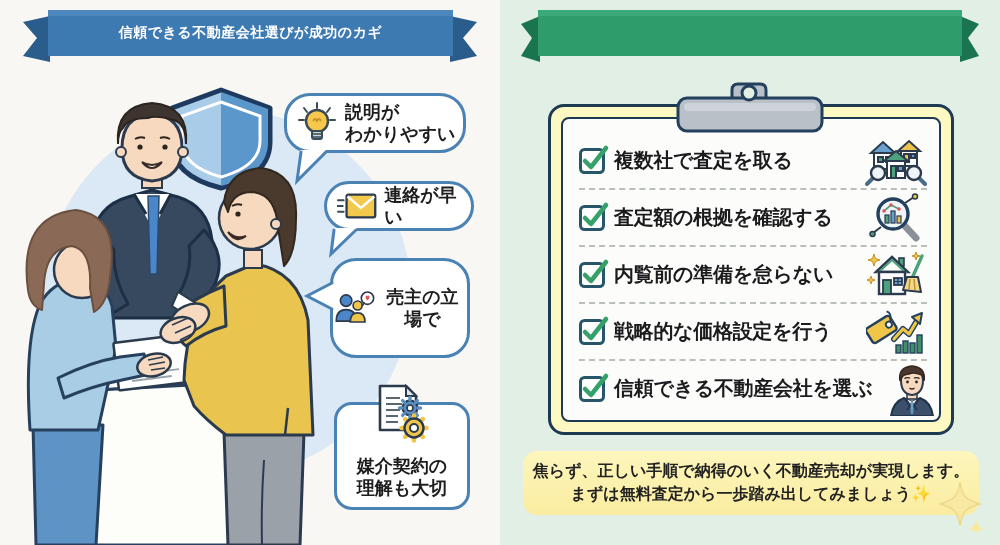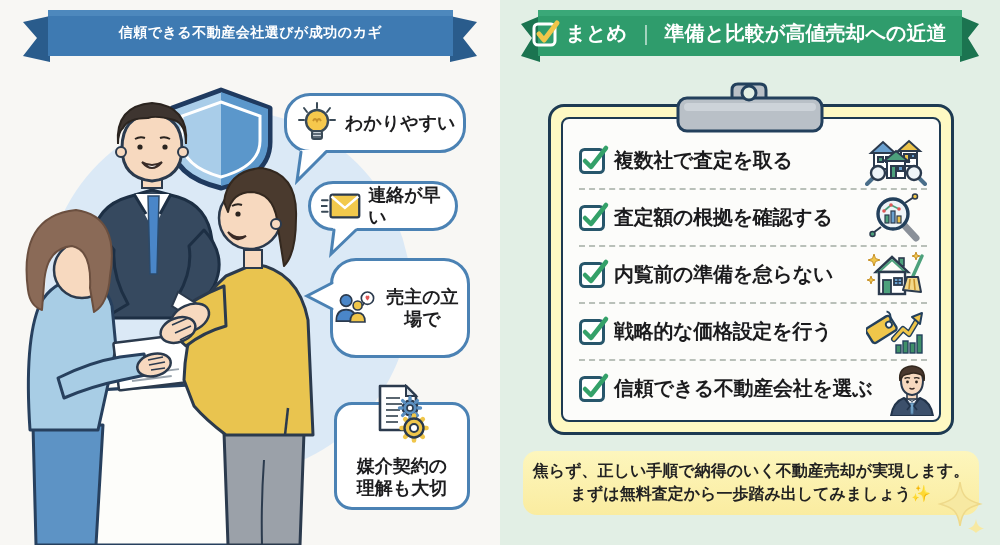--- a/index.html
+++ b/index.html
@@ -131,29 +131,30 @@
       <svg width="44" height="46" viewBox="0 0 44 46">
         <g stroke="#3a4a57" stroke-width="2" stroke-linecap="round">
           <path d="M22,3 V8 M9,8 L12,12 M35,8 L32,12 M4,20 H9 M40,20 H35"></path>
         </g>
         <circle cx="22" cy="21" r="11" fill="#f6c84c" stroke="#3a4a57" stroke-width="2.4"></circle>
         <path d="M18,21 q2,-4 4,0 q2,-4 4,0" fill="none" stroke="#c8922a" stroke-width="1.8"></path>
         <rect x="17" y="31" width="10" height="8" rx="2" fill="#cfd6dc" stroke="#3a4a57" stroke-width="2"></rect>
         <path d="M17,34 H27 M17,37 H27" stroke="#3a4a57" stroke-width="1.4"></path>
       </svg>
       <div class="txt">
+        <div>説明が</div>
         <div>わかりやすい</div>
       </div>
     </div>
     <svg class="tail" style="left:296px;top:150px;" width="40" height="36">
       <polygon points="4,0 30,0 1,31" fill="#fff"></polygon>
       <polyline points="5,2 1,31 30,2" fill="none" stroke="#4b82b4" stroke-width="3" stroke-linecap="round"></polyline>
     </svg>
 
-    <div class="bubble" style="left:308px;top:181px;width:150px;height:50px;border-radius:25px;padding-left:10px;gap:7px;">
+    <div class="bubble" style="left:324px;top:181px;width:150px;height:50px;border-radius:25px;padding-left:10px;gap:7px;">
       <svg width="42" height="28" viewBox="0 0 42 28">
         <g stroke="#3a4a57" stroke-width="2" stroke-linecap="round">
           <path d="M1,8 H7 M0,14 H6 M1,20 H7"></path>
         </g>
         <rect x="10" y="2" width="30" height="24" rx="2" fill="#f2c94c" stroke="#2b3a4d" stroke-width="2.4"></rect>
         <polyline points="11,4 25,16 39,4" fill="none" stroke="#ffffff" stroke-width="2.6"></polyline>
       </svg>
       <div class="txt">連絡が早い</div>
     </div>
     <svg class="tail" style="left:330px;top:228px;" width="34" height="30">
@@ -210,29 +211,20 @@
   </section>
 
   <section class="panel panel-right">
 
     <svg class="ribbon" style="left:20px;top:0" width="460" height="80">
       <polygon points="20,16 1,24 12,38 1,56 20,62" fill="#1b7450"></polygon>
       <polygon points="440,16 459,24 448,38 459,56 440,62" fill="#1b7450"></polygon>
       <rect x="18" y="10" width="424" height="46" fill="#2f9c6c"></rect>
       <rect x="18" y="10" width="424" height="6" fill="#3aa878"></rect>
     </svg>
-    <div class="ribbon-text ribbon-green-text" style="top:10px;height:46px;">
-      <svg width="27" height="27" viewBox="0 0 27 27" style="overflow:visible">
-        <rect x="2" y="4" width="21" height="21" rx="4" fill="none" stroke="#ffffff" stroke-width="3"></rect>
-        <polyline points="7,14 12,20 25,3" fill="none" stroke="#f0c64a" stroke-width="5" stroke-linecap="round" stroke-linejoin="round"></polyline>
-      </svg>
-      <span>まとめ</span>
-      <span class="ribbon-divider">｜</span>
-      <span>準備と比較が高値売却への近道</span>
-    </div>
 
     <div class="clipboard" style="left:48px;">
       <div class="clipboard-inner">
 
         <div class="check-row">
           <svg width="26" height="26" viewBox="0 0 26 26" style="overflow:visible">
             <rect x="1.5" y="1.5" width="23" height="23" rx="4" fill="#fff" stroke="#27566b" stroke-width="3"></rect>
             <polyline points="6,13 12,19 27,0" fill="none" stroke="#34a169" stroke-width="4.5" stroke-linecap="round" stroke-linejoin="round"></polyline>
           </svg>
           <span class="label">複数社で査定を取る</span>

